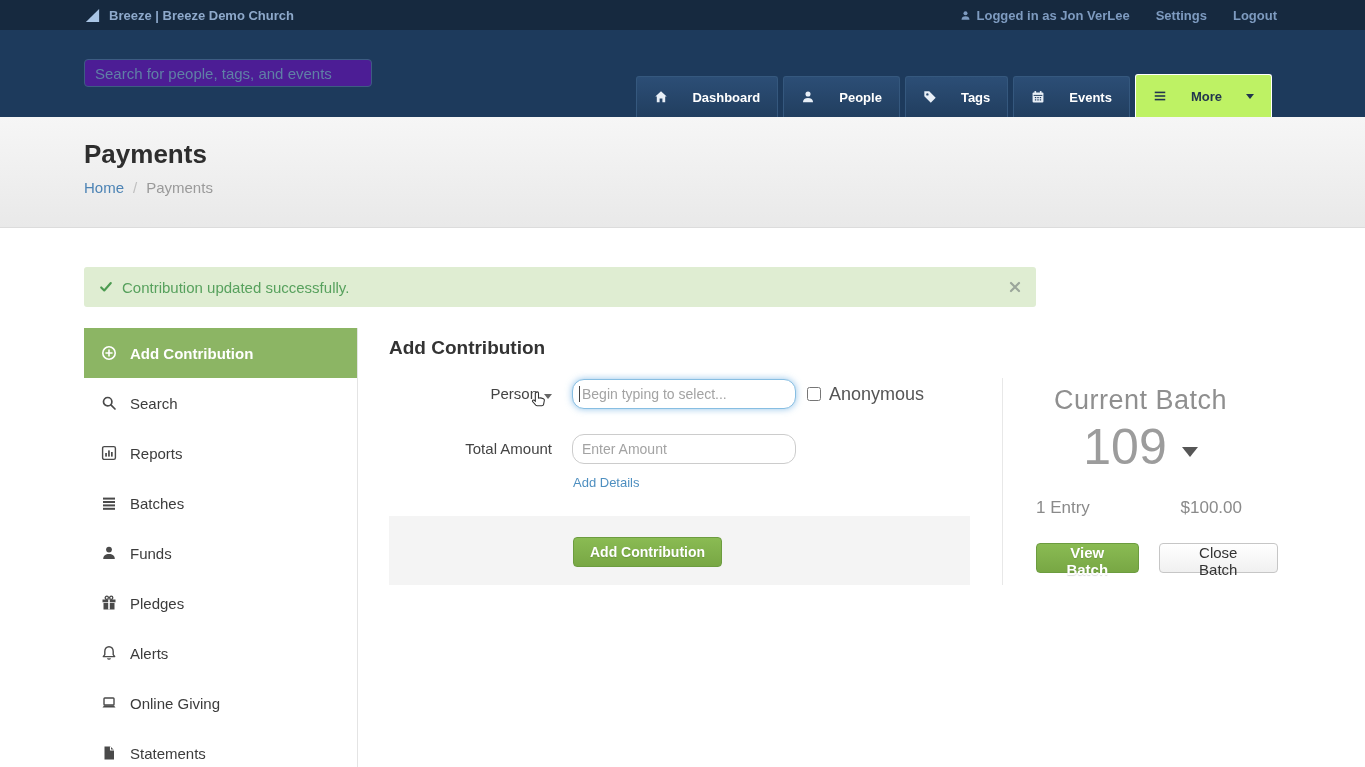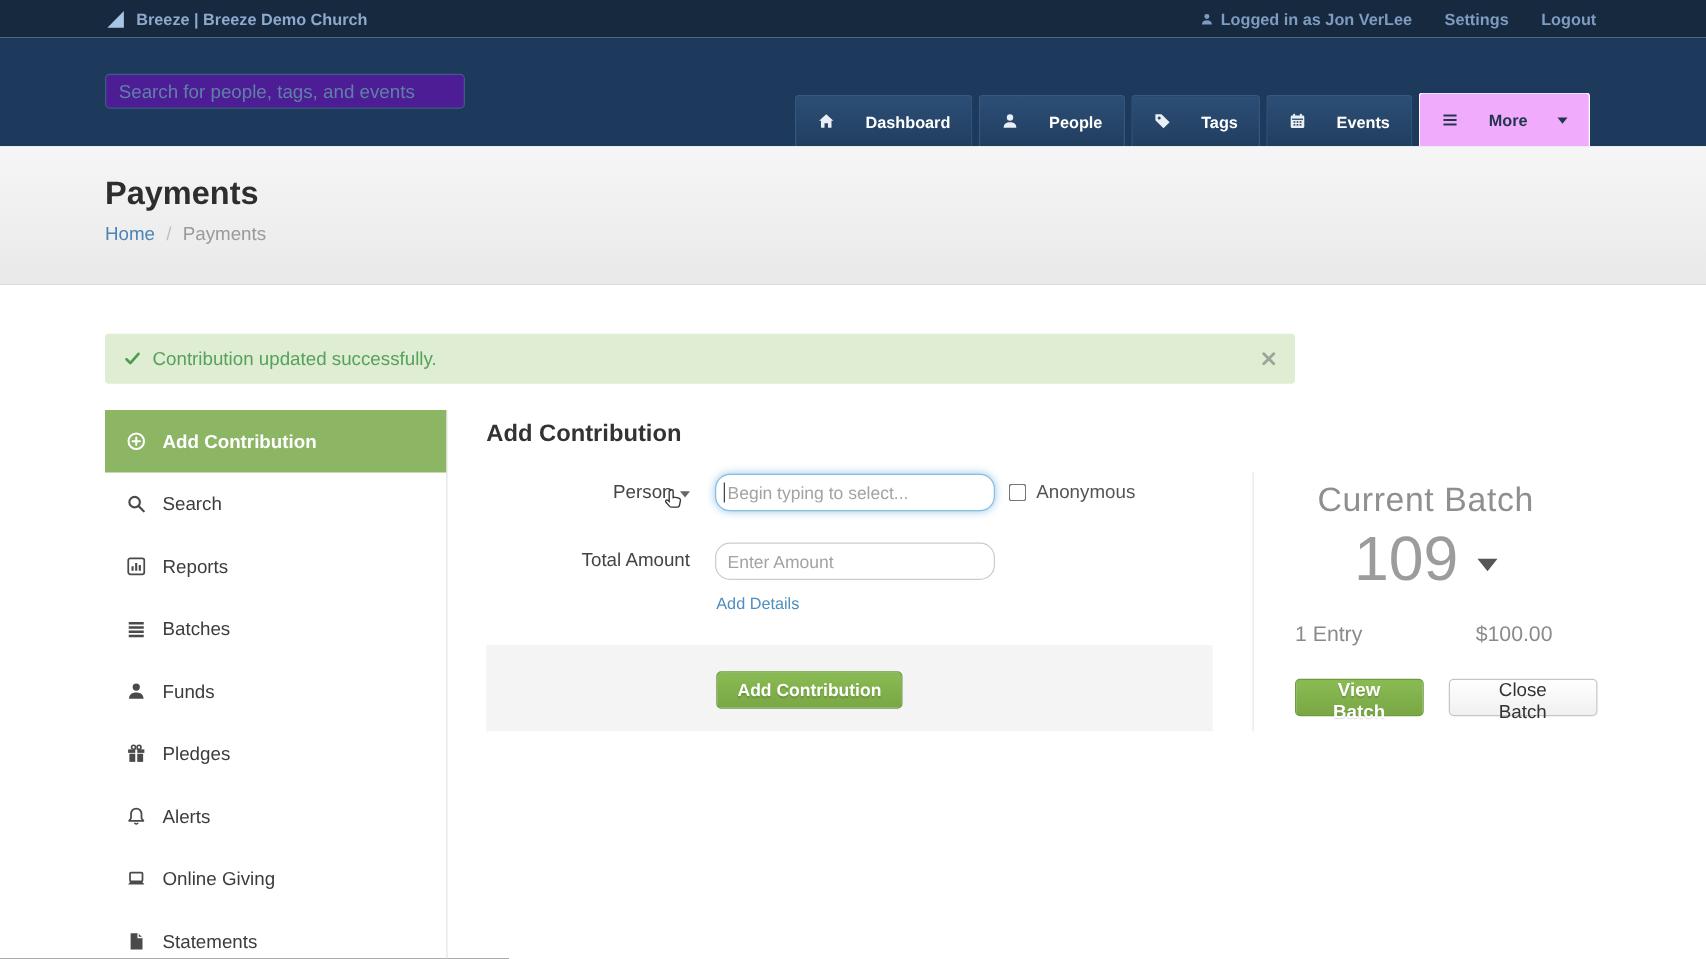--- a/index.html
+++ b/index.html
@@ -17,21 +17,21 @@
   .navbar { position:absolute; top:30px; left:0; width:100%; height:87px; background:#1D3A5C; }
   .nav-search { position:absolute; left:84px; top:29px; width:288px; height:28px;
                 background:#4c1d95; border:1px solid #3D5C82; border-radius:4px; color:#8FA9C9;
                 font-size:15px; padding:0 10px; font-family:"Liberation Sans",sans-serif; outline:none; }
   .nav-search::placeholder { color:#5F80A6; opacity:1; }
   .tabs { position:absolute; right:93px; bottom:0; display:flex; align-items:flex-end; gap:5px; }
   .tab { height:41px; padding:0 17px; display:flex; align-items:center; gap:24px;
          background:linear-gradient(180deg,#2C4E76,#213E5F); border:1px solid #35587E; border-bottom:none;
          border-radius:3px 3px 0 0; color:#FFFFFF; font-size:13px; font-weight:bold; cursor:pointer; }
   .tab .ic { color:#E8EFF7; }
-  .tab.active { background:#f0abfc; border-color:#FFFFFF; color:#22354E; height:43px; }
+  .tab.active { background:#bef264; border-color:#FFFFFF; color:#22354E; height:43px; }
   .tab.active .ic { color:#22354E; }
   .caret { display:inline-block; width:0; height:0; border-left:4px solid transparent;
            border-right:4px solid transparent; border-top:5px solid currentColor; }
 
   
   .pageheader { position:absolute; top:117px; left:0; width:100%; height:111px;
                 background:linear-gradient(180deg,#F6F6F6,#E9E9E9); border-bottom:1px solid #DCDCDC; }
   .page-title { position:absolute; left:84px; top:22px; font-size:26px; font-weight:bold; color:#2E2E2E; }
   .breadcrumb { position:absolute; left:84px; top:62px; font-size:15px; display:flex; gap:9px; }
   .crumb-home { color:#4D84B5; cursor:pointer; }
@@ -58,21 +58,21 @@
   .form-heading { position:absolute; left:389px; top:337px; font-size:19px; font-weight:bold; color:#333; }
   .flabel { position:absolute; left:389px; width:163px; height:30px; line-height:30px;
             text-align:right; font-size:15px; color:#444; }
   .flabel .caret { color:#666; margin-left:6px; }
   .tinput { position:absolute; left:572px; width:224px; height:30px; border:1px solid #CCCCCC;
             border-radius:12px; padding:0 9px; font-size:14px; color:#333;
             font-family:"Liberation Sans",sans-serif; outline:none; background:#fff; }
   .tinput::placeholder { color:#A3A3A3; opacity:1; }
   .tinput.focused { border-color:#87BEE2; box-shadow:0 0 7px rgba(110,175,225,.75); }
   .anon-check { position:absolute; left:807px; top:387px; width:14px; height:14px; }
-  .anon-label { position:absolute; left:829px; top:379px; height:30px; line-height:30px; font-size:15px; color:#555; }
+  .anon-label { position:absolute; left:829px; top:379px; height:30px; line-height:30px; font-size:18px; color:#555; }
   .add-details { position:absolute; left:573px; top:475px; font-size:13px; color:#4E8FC0;
                  text-decoration:none; cursor:pointer; }
   .form-footer { position:absolute; left:389px; top:516px; width:581px; height:69px; background:#F4F4F4; }
   .btn-green { height:30px; padding:0 16px; background:linear-gradient(180deg,#8ABB53,#78A744);
                border:1px solid #6C9C3F; border-radius:4px; color:#fff; font-size:14px; font-weight:bold;
                cursor:pointer; font-family:"Liberation Sans",sans-serif; text-shadow:0 1px 1px rgba(0,0,0,.15); }
   .submit-btn { position:absolute; left:573px; top:537px; }
 
   
   .batch { position:absolute; left:1002px; top:378px; width:276px; height:207px; border-left:1px solid #E8E8E8; }

